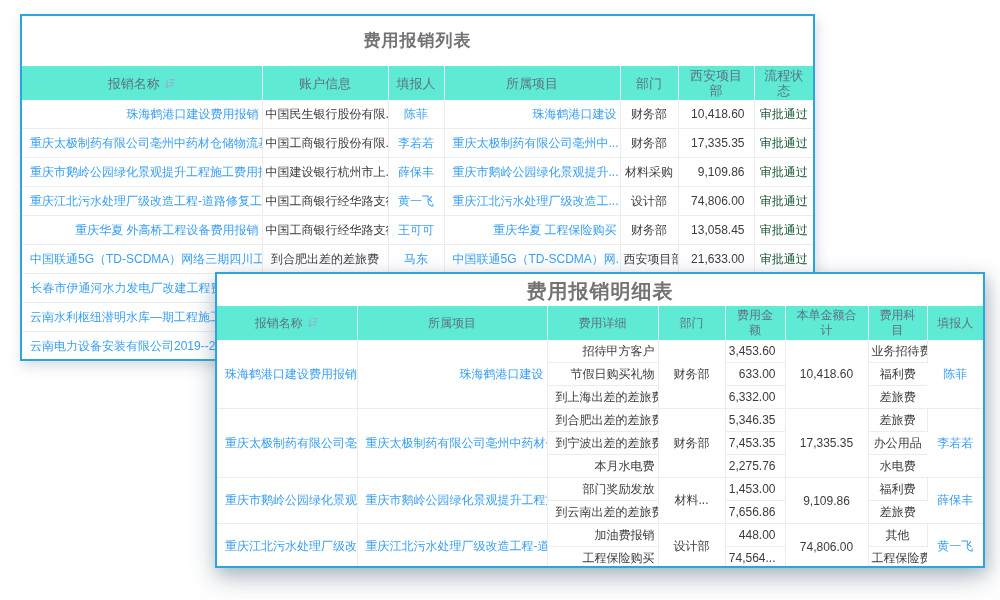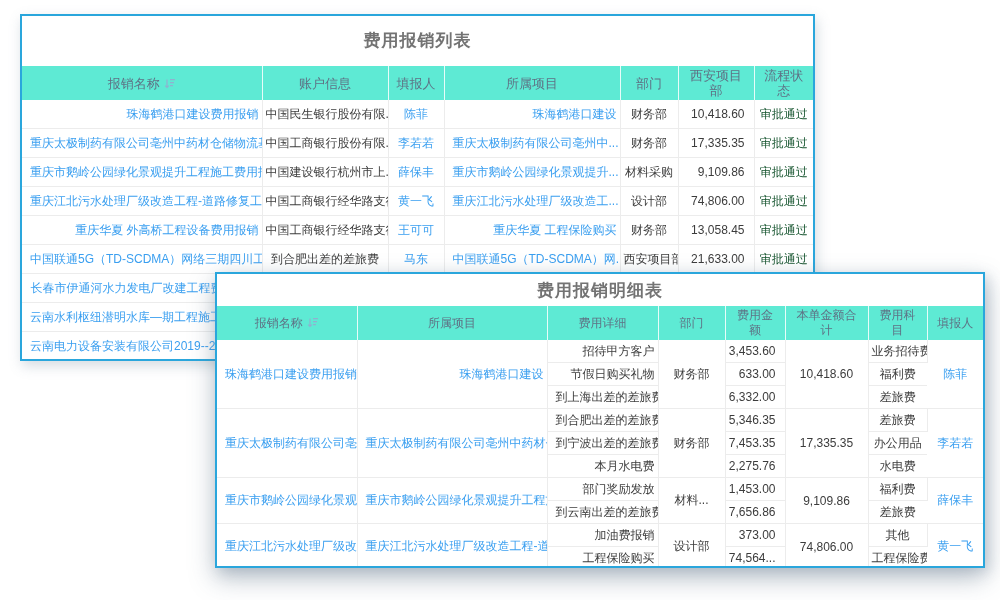--- a/index.html
+++ b/index.html
@@ -5,21 +5,21 @@
   html,body{margin:0;padding:0;}
   body{
     width:1000px;height:600px;position:relative;background:#ffffff;overflow:hidden;
     font-family:"Liberation Sans","DejaVu Sans",sans-serif;color:#333;
   }
   .panel{position:absolute;background:#fff;border:2px solid #2aa6dc;box-sizing:border-box;overflow:hidden;}
   .panel-list{left:20px;top:14px;width:795px;height:347px;box-shadow:2px 5px 12px rgba(120,140,160,.30);z-index:1;}
   .panel-detail{left:215px;top:272px;width:770px;height:296px;box-shadow:0 10px 24px rgba(100,120,140,.45),4px 4px 12px rgba(120,140,160,.25);z-index:2;}
   .tbl-title{font-size:17px;font-weight:bold;color:#737373;text-align:center;letter-spacing:1px;}
   .panel-list .tbl-title{height:50px;line-height:50px;}
-  .panel-detail .tbl-title{height:32px;line-height:34px;font-size:17px;}
+  .panel-detail .tbl-title{height:32px;line-height:34px;font-size:20px;}
   table{border-collapse:collapse;table-layout:fixed;width:100%;}
   th{
     background:#5eead4;color:#5e7document285;font-weight:normal;font-size:13px;color:#5e7285;
     border-right:1px solid rgba(255,255,255,.85);padding:2px 6px;line-height:15px;font-family:Liberation Serif, serif;
   }
   th:last-child{border-right:none;}
   td{
     font-size:12px;color:#3c3c3c;border-right:1px solid #ececec;border-bottom:1px solid #ececec;
     padding:0 3px;white-space:nowrap;overflow:hidden;background:#fff;
   }
@@ -245,21 +245,21 @@
         <td class="al">到云南出差的差旅费</td>
         <td class="ar">7,656.86</td>
         <td class="ac">差旅费</td>
       </tr>
 
       <tr>
         <td rowspan="2" class="al link">重庆江北污水处理厂级改造工程-道路修复</td>
         <td rowspan="2" class="al link">重庆江北污水处理厂级改造工程-道路修复工程</td>
         <td class="al">加油费报销</td>
         <td rowspan="2" class="ac">设计部</td>
-        <td class="ar">373.00</td>
+        <td class="ar">448.00</td>
         <td rowspan="2" class="ac">74,806.00</td>
         <td class="ac">其他</td>
         <td rowspan="2" class="ac link">黄一飞</td>
       </tr>
       <tr>
         <td class="al">工程保险购买</td>
         <td class="ar">74,564...</td>
         <td class="ac">工程保险费</td>
       </tr>
     </tbody>

